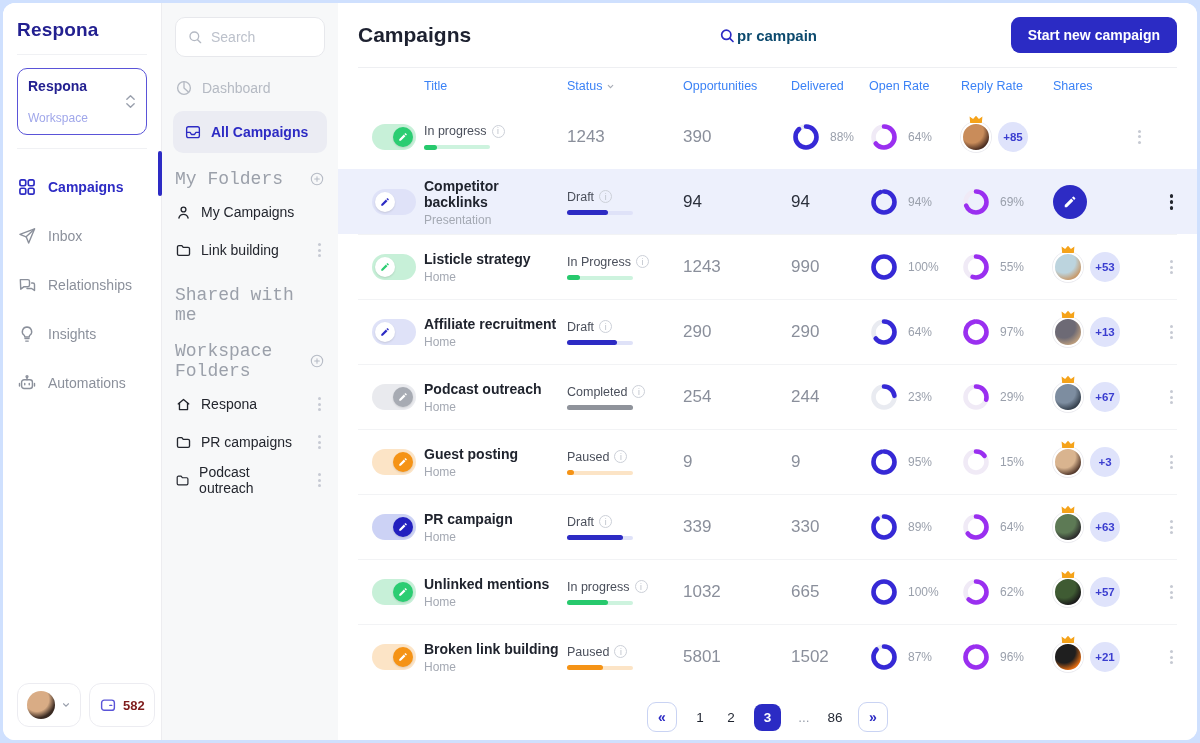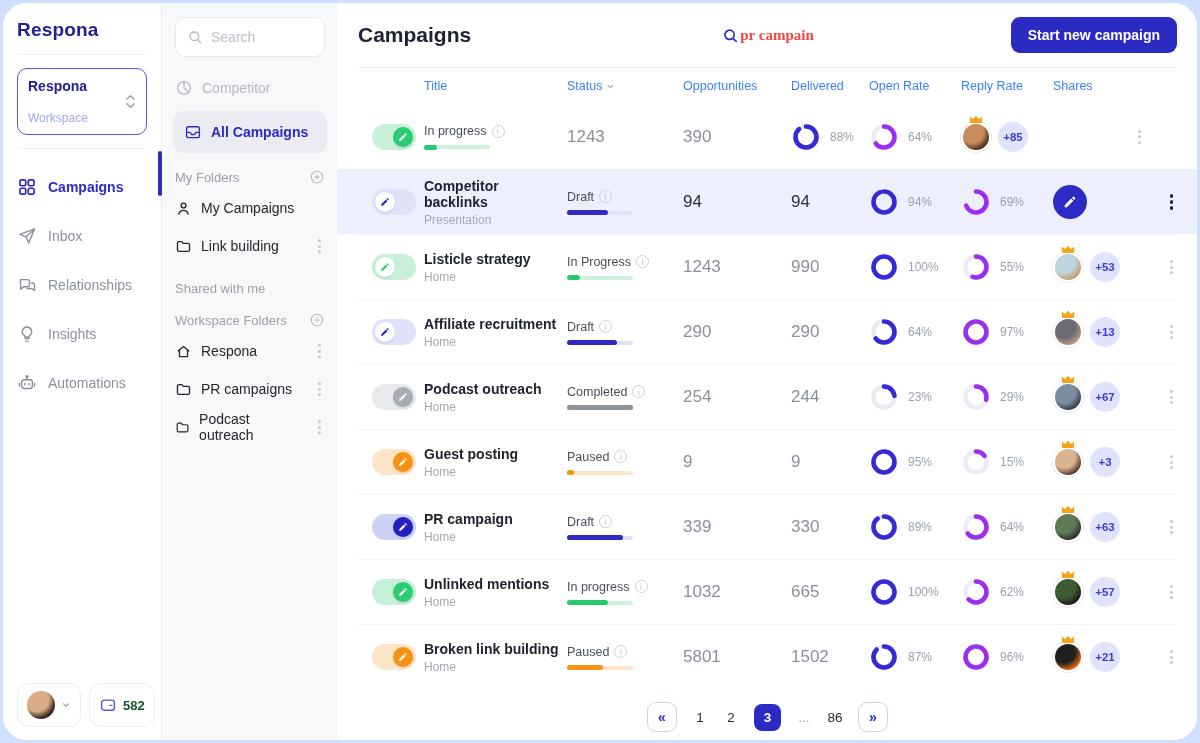--- a/index.html
+++ b/index.html
@@ -1,55 +1,55 @@
 <!DOCTYPE html>
 <html><head>
 <meta charset="utf-8">
 <style>
   * { margin:0; padding:0; box-sizing:border-box; }
   html,body { width:1200px; height:743px; font-family:"Liberation Sans",sans-serif; background:#cfe0fe; }
   .frame { position:relative; width:1200px; height:743px; background:#cfe0fe; }
-  .app { position:absolute; inset:3px; background:#fff; border-radius:24px; overflow:hidden; display:flex; }
+  .app { position:absolute; inset:3px; background:#fff; border-radius:12px; overflow:hidden; display:flex; }
 
   
   .sb1 { width:158px; background:#fff; padding:16px 14px; position:relative; flex:none; }
   .logo { font-size:19px; font-weight:800; color:#232090; letter-spacing:.2px; }
   .hr { height:1px; background:#f0f1f4; margin:13px 0; }
   .ws-box { border:1.5px solid #5a54d8; border-radius:10px; padding:9px 10px; display:flex; align-items:center; justify-content:space-between; cursor:pointer; }
   .ws-name { font-size:14px; font-weight:700; color:#232090; }
   .ws-sub { font-size:12px; color:#a0a7ea; margin-top:17px; }
   .ws-chev { color:#9aa0ad; display:flex; flex-direction:column; gap:1px; }
   .nav { margin-top:6px; }
   .nav-item { display:flex; align-items:center; gap:11px; height:49px; color:#8b909b; font-size:14px; cursor:pointer; }
   .nav-item.active { color:#2d2bc4; font-weight:700; }
   .nav-item svg { flex:none; }
   .active-bar { position:absolute; left:155px; top:148px; width:4px; height:45px; background:#2d2bc4; border-radius:3px; z-index:5; }
   .sb1-bottom { position:absolute; left:14px; bottom:13px; display:flex; gap:8px; }
   .chip { border:1px solid #ececf1; border-radius:12px; height:44px; display:flex; align-items:center; gap:6px; padding:0 9px; background:#fff; cursor:pointer; }
   .ava-sm { width:28px; height:28px; border-radius:50%; background:radial-gradient(circle at 35% 30%,#d9ac85 0 45%,#3a2a22 70%); }
-  .credits { font-size:13px; font-weight:700; color:#14532d; }
+  .credits { font-size:13px; font-weight:700; color:#7f1d1d; }
 
   
   .sb2 { width:177px; background:#f7f8f9; border-left:1px solid #ededf0; padding:14px 13px; flex:none; position:relative; }
   .search-box { background:#fff; border:1px solid #e7e8ec; border-radius:10px; height:40px; display:flex; align-items:center; gap:8px; padding:16px 11px; }
   .search-box input { border:none; outline:none; width:100px; font-size:14px; color:#4b505c; background:transparent; font-family:inherit; }
   .search-box input::placeholder { color:#bcc1cb; }
   .f-item { display:flex; align-items:center; gap:9px; height:38px; font-size:14px; color:#23262e; cursor:pointer; border-radius:10px; }
   .f-item.muted { color:#b5bac3; margin-top:12px; }
   .f-item.active { background:#ebecf3; color:#2d2bc4; font-weight:700; padding:0 11px; height:42px; margin:4px -2px 0; }
-  .f-sec { display:flex; align-items:center; justify-content:space-between; margin:16px 0 4px; color:#9ba0aa; font-size:13px; }
+  .f-sec { display:flex; align-items:center; justify-content:space-between; margin:16px 0 4px; color:#9ba0aa; font-size:18px;font-family:Liberation Mono, monospace; }
   .f-item .spacer { flex:1; }
   .kebab { display:flex; flex-direction:column; gap:2.5px; padding:4px; cursor:pointer; }
   .kebab i { width:3px; height:3px; border-radius:50%; background:#c6cad3; display:block; }
 
   
   .main { flex:1; background:#fff; padding:0 20px; display:flex; flex-direction:column; min-width:0; }
   .m-head { height:64px; display:flex; align-items:center; position:relative; flex:none; }
   .m-title { font-size:21px; font-weight:700; color:#1d2130; }
-  .m-search { position:absolute; left:50%; transform:translateX(-50%); display:flex; align-items:center; gap:2px; font-size:15px; font-weight:600; color:#ef4444; cursor:text;font-family:Liberation Serif, serif; }
+  .m-search { position:absolute; left:50%; transform:translateX(-50%); display:flex; align-items:center; gap:2px; font-size:15px; font-weight:600; color:#0c4a6e; cursor:text; }
   .cta { margin-left:auto; background:#2b2bc4; color:#fff; font-size:14px; font-weight:600; border:none; border-radius:9px; height:36px; padding:0 17px; cursor:pointer; font-family:inherit; }
   .m-hr { height:1px; background:#eeeff2; flex:none; }
   .grid { display:grid; grid-template-columns:60px minmax(0,1fr) 110px 102px 72px 86px 86px 92px 26px; column-gap:6px; align-items:center; }
   .thead { height:36px; font-size:12.5px; color:#3b82f6; flex:none; }
   .th-status { display:flex; align-items:center; gap:4px; cursor:pointer; }
   .rows { flex:1; min-height:0; }
   .row { height:65px; border-top:1px solid #f2f3f5; cursor:pointer; }
   .row:first-child { border-top:none; }
   .row.selected { background:#edf0fc; margin:0 -20px; padding:0 20px; border-top-color:transparent; }
   .toggle { width:44px; height:26px; border-radius:13px; position:relative; justify-self:start; margin-left:14px; cursor:pointer; }
@@ -174,21 +174,21 @@
             <path d="M16 16l4.5 4.5"></path>
           </svg>
         <input placeholder="Search" style="">
       </div>
       <div id="folders-top">
           <div class="f-item muted">
             <svg width="18" height="18" viewBox="0 0 24 24" fill="none" stroke="currentColor" stroke-width="1.8" stroke-linecap="round" stroke-linejoin="round">
               <circle cx="12" cy="12" r="8.5"></circle>
               <path d="M12 3.5V12l6.2 5.8"></path>
             </svg>
-            <span>Competitor</span>
+            <span>Dashboard</span>
           </div>
           <div class="f-item active">
             <svg width="18" height="18" viewBox="0 0 24 24" fill="none" stroke="currentColor" stroke-width="1.8" stroke-linecap="round" stroke-linejoin="round">
               <rect x="3.5" y="5" width="17" height="14.5" rx="2.5"></rect>
               <path d="M3.5 12.5h4.6l1.8 2.8h4.2l1.8-2.8h4.6"></path>
             </svg>
             <span>All Campaigns</span>
           </div>
         </div>
       <div id="folders-sections">

